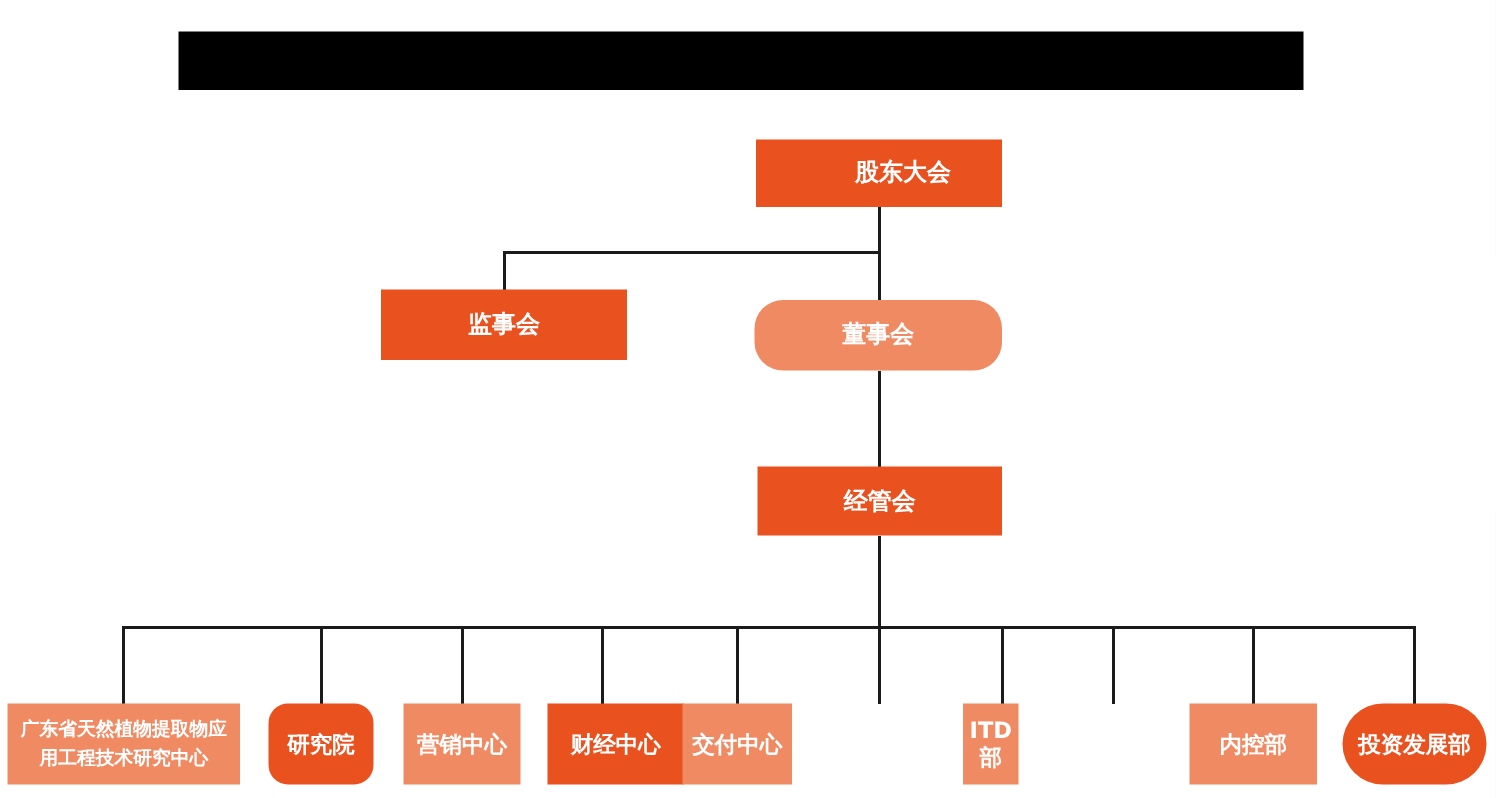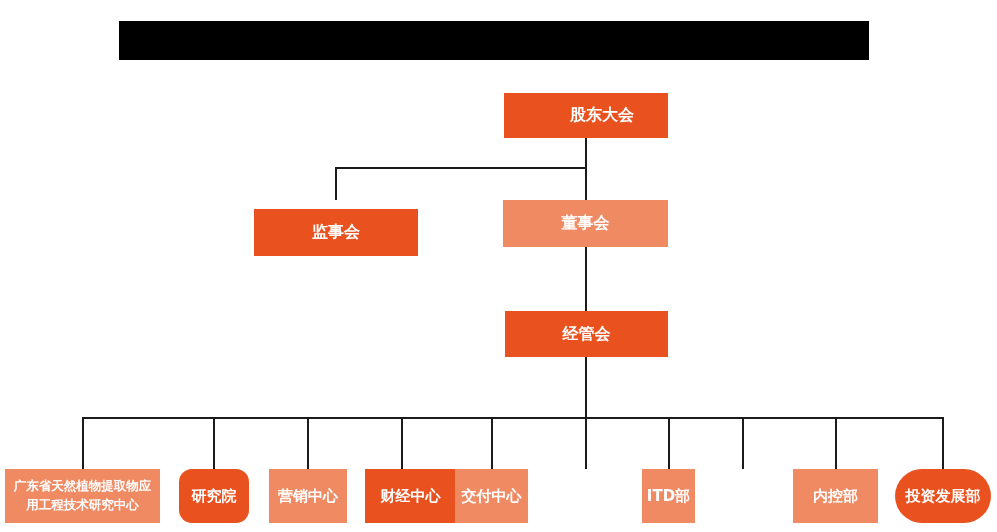--- a/index.html
+++ b/index.html
@@ -74,25 +74,25 @@
     <line x1="668.5" y1="418" x2="668.5" y2="469"></line>
     <line x1="742.5" y1="418" x2="742.5" y2="469"></line>
     <line x1="835.5" y1="418" x2="835.5" y2="469"></line>
     <line x1="943" y1="418" x2="943" y2="469"></line>
   </svg>
 
   <div class="node dark" style="left:504px;top:93px;width:164px;height:45px;padding-left:32px;">
     <span>股东大会</span>
   </div>
 
-  <div class="node dark" style="left:254px;top:209px;width:164px;height:47px;">
+  <div class="node dark" style="left:254px;top:193px;width:164px;height:47px;">
     <span>监事会</span>
   </div>
 
-  <div class="node light" style="left:503px;top:200px;width:165px;height:47px;">
+  <div class="node light" style="left:503px;top:200px;width:165px;height:47px;border-radius:19px;">
     <span>董事会</span>
   </div>
 
   <div class="node dark" style="left:505px;top:311px;width:163px;height:46px;align-items:center;">
     <span>经管会</span>
   </div>
 
   <div class="node dept light small" style="left:5px;width:155px;">
     <span>广东省天然植物提取物应用工程技术研究中心</span>
   </div>
@@ -107,21 +107,21 @@
 
   <div class="node dept dark" style="left:365px;width:91px;justify-content:center;">
     <span>财经中心</span>
   </div>
 
   <div class="node dept light" style="left:455px;width:73px;">
     <span>交付中心</span>
   </div>
 
 
-  <div class="node dept light" style="left:642px;width:53px;">
+  <div class="node dept light" style="left:642px;width:37px;">
     <span>ITD部</span>
   </div>
 
 
   <div class="node dept light" style="left:793px;width:85px;">
     <span>内控部</span>
   </div>
 
   <div class="node dept dark" style="left:895px;width:96px;border-radius:27px;">
     <span>投资发展部</span>

